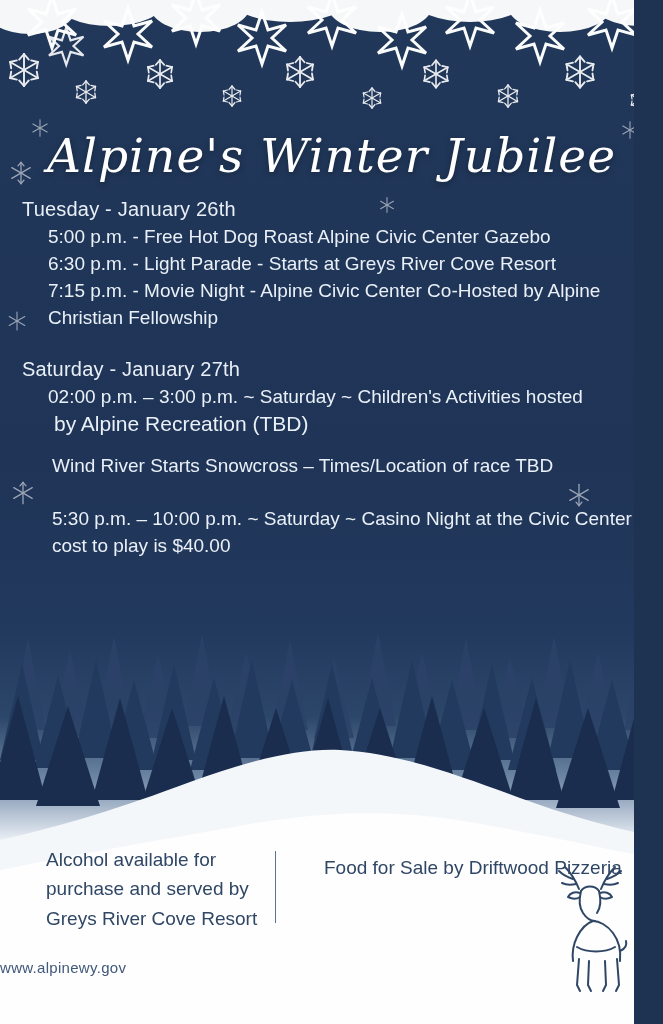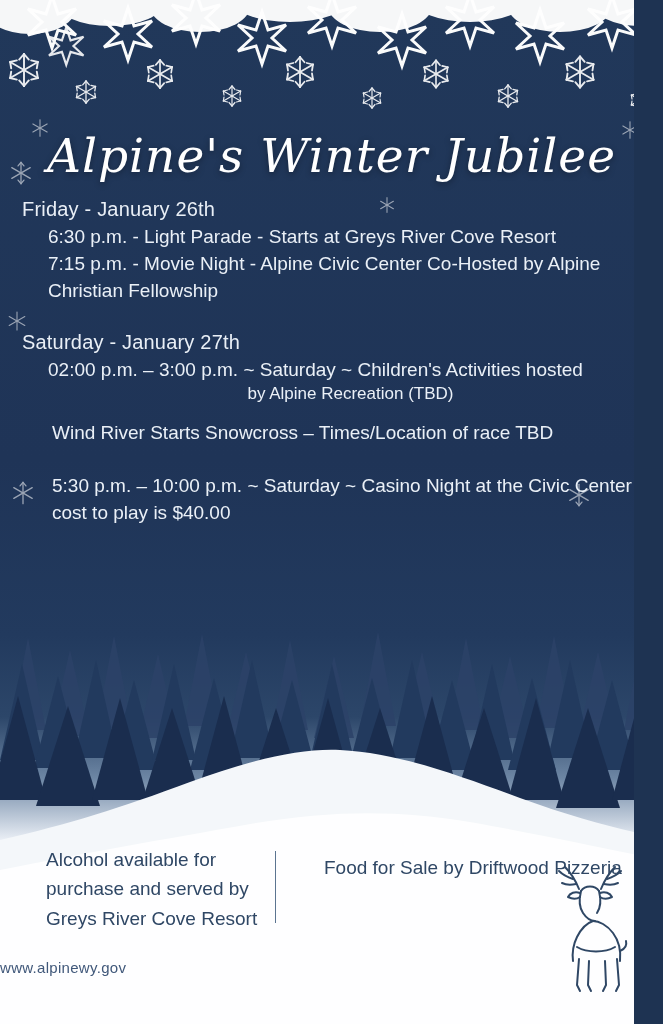--- a/index.html
+++ b/index.html
@@ -71,25 +71,24 @@
     margin-bottom: 3px;
     letter-spacing: .2px;
   }
   .evt {
     font-size: 19px;
     line-height: 1.42;
     padding-left: 26px;
     color: #eaf0f7;
   }
   .evt .sub {
-    font-size: 17px;
+    font-size: 21px;
     display: block;
     padding-left: 6px;
     margin-top: -2px;
-    text-align: center;
   }
   .block-gap { height: 26px; }
   .small-gap { height: 14px; }
   .standalone {
     font-size: 19px;
     line-height: 1.42;
     padding-left: 30px;
     color: #eaf0f7;
   }
 
@@ -297,21 +296,22 @@
         <line x1="-15.6" y1="-9" x2="15.6" y2="9"></line>
         <line x1="-15.6" y1="9" x2="15.6" y2="-9"></line>
     </g>
   </svg>
 
   <div class="title">Alpine's Winter Jubilee</div>
 
   <div class="schedule">
 
     <div>
-      <div class="day-head">Friday - January 26th</div>
+      <div class="day-head">Tuesday - January 26th</div>
+      <div class="evt">5:00 p.m. - Free Hot Dog Roast Alpine Civic Center Gazebo</div>
       <div class="evt">6:30 p.m. - Light Parade - Starts at Greys River Cove Resort</div>
       <div class="evt">7:15 p.m.  - Movie Night - Alpine Civic Center Co-Hosted by Alpine Christian Fellowship</div>
     </div>
 
     <div class="block-gap"></div>
 
     <div>
       <div class="day-head">Saturday - January 27th</div>
       <div class="evt">
         <span>02:00 p.m. – 3:00 p.m. ~ Saturday ~ Children's Activities hosted</span>

